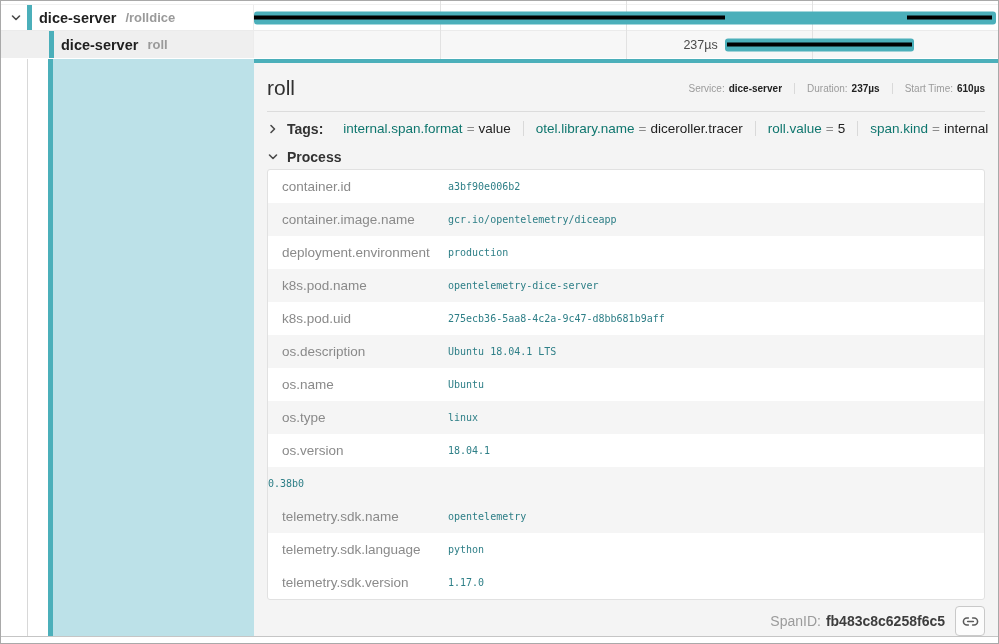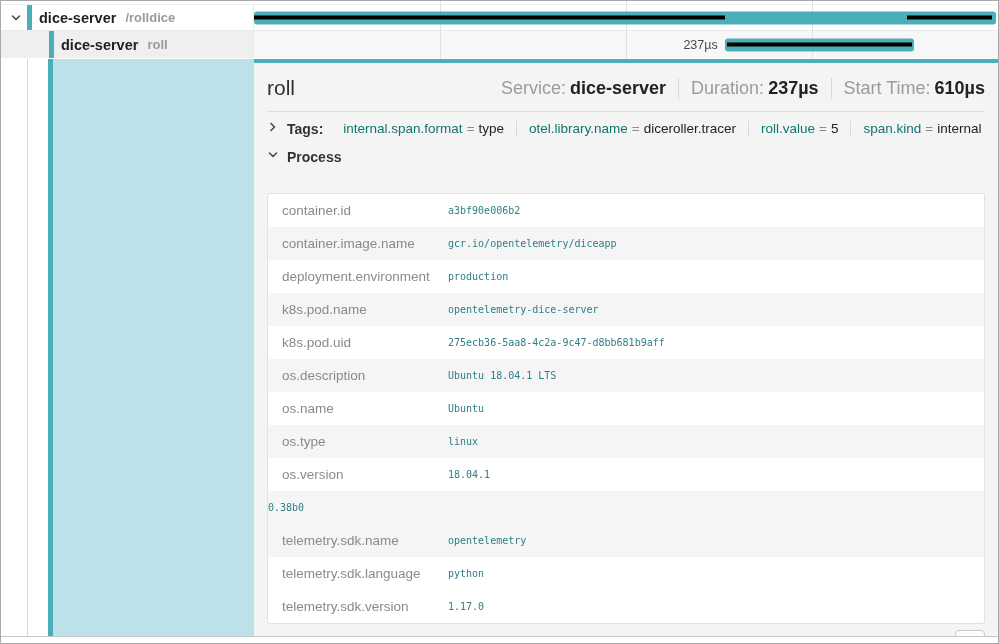--- a/index.html
+++ b/index.html
@@ -33,39 +33,39 @@
   .gutter { width: 253px; flex-shrink: 0; display: flex; background: #fff; }
   .g-col1 { width: 27px; border-right: 1px solid #d8d8d8; }
   .g-col2 { width: 20px; }
   .g-accent { width: 5px; background: #4BAFBA; }
   .g-fill { flex: 1; background: #BCE1E8; }
 
   .detail-main { flex: 1; background: #f4f4f4; border-top: 4px solid #4BAFBA; padding: 0 13px; overflow: hidden; }
   .d-header { display: flex; justify-content: space-between; align-items: center; padding: 12px 0 10px; border-bottom: 1px solid #dcdcdc; height: 49px; }
   .d-title { font-size: 21px; font-weight: 500; color: #303030; }
   .d-meta { display: flex; align-items: center; }
-  .meta-item { padding: 0 12px; font-size: 18px; color: #9b9b9b; white-space: nowrap; }
+  .meta-item { padding: 0 12px; font-size: 10px; color: #9b9b9b; white-space: nowrap; }
   .meta-item + .meta-item { border-left: 1px solid #d9d9d9; }
   .meta-item:last-child { padding-right: 0; }
   .meta-value { color: #222; font-weight: 700; margin-left: 4px; }
 
   .d-tags { display: flex; align-items: center; height: 33px; }
-  .sec-toggle { display: flex; cursor: pointer; }
+  .sec-toggle { display: flex; align-items: center; cursor: pointer; }
   .sec-icon { width: 12px; height: 12px; display: flex; align-items: center; justify-content: center; }
   .sec-label { font-size: 14px; font-weight: 700; color: #333; margin-left: 8px; }
   .tag-list { display: flex; align-items: center; margin-left: 8px; font-size: 13.5px; }
   .tag-item { padding: 0 12px; white-space: nowrap; }
   .tag-item + .tag-item { border-left: 1px solid #d9d9d9; }
   .tag-key { color: #0f766e; }
   .tag-eq { color: #8c8c8c; padding: 0 4px; }
   .tag-val { color: #222; }
 
   .d-process { display: flex; align-items: center; height: 24px; }
 
-  .ptable { background: #fff; border: 1px solid #e1e1e1; border-radius: 3px; overflow: hidden; margin-top: 24px; }
+  .ptable { background: #fff; border: 1px solid #e1e1e1; border-radius: 3px; overflow: hidden; }
   .prow { display: flex; align-items: center; height: 33px; }
   .prow.alt { background: #f5f5f5; }
   .pkey { width: 180px; flex-shrink: 0; padding-left: 14px; font-size: 13.5px; color: #8a8a8a; }
   .pval { font-family: "DejaVu Sans Mono", monospace; font-size: 10px; color: #2E7F87; }
 
   .d-footer { display: flex; justify-content: flex-end; align-items: center; margin-top: 6px; height: 30px; }
   .spanid-label { font-size: 14px; color: #9b9b9b; margin-right: 5px; }
   .spanid-value { font-size: 14px; font-weight: 700; color: #3d3d3d; margin-right: 10px; }
   .link-btn { width: 30px; height: 30px; border: 1px solid #c9c9c9; border-radius: 4px; background: #fcfcfc; display: flex; align-items: center; justify-content: center; cursor: pointer; }
 
@@ -137,21 +137,21 @@
       <div class="d-tags">
         <span class="sec-toggle">
           <span class="sec-icon">
             <svg width="12" height="12" viewBox="0 0 12 12">
                 <polyline points="4,2.5 7.5,6 4,9.5" fill="none" stroke="#4a4a4a" stroke-width="1.6" stroke-linecap="round" stroke-linejoin="round"></polyline>
               </svg>
           </span>
           <span class="sec-label">Tags:</span>
         </span>
         <span class="tag-list">
-  <span class="tag-item"><span class="tag-key">internal.span.format</span><span class="tag-eq">=</span><span class="tag-val">type</span></span>
+  <span class="tag-item"><span class="tag-key">internal.span.format</span><span class="tag-eq">=</span><span class="tag-val">value</span></span>
 
   <span class="tag-item"><span class="tag-key">otel.library.name</span><span class="tag-eq">=</span><span class="tag-val">diceroller.tracer</span></span>
 
   <span class="tag-item"><span class="tag-key">roll.value</span><span class="tag-eq">=</span><span class="tag-val">5</span></span>
 
   <span class="tag-item"><span class="tag-key">span.kind</span><span class="tag-eq">=</span><span class="tag-val">internal</span></span>
 </span>
       </div>
 
       <div class="d-process">

